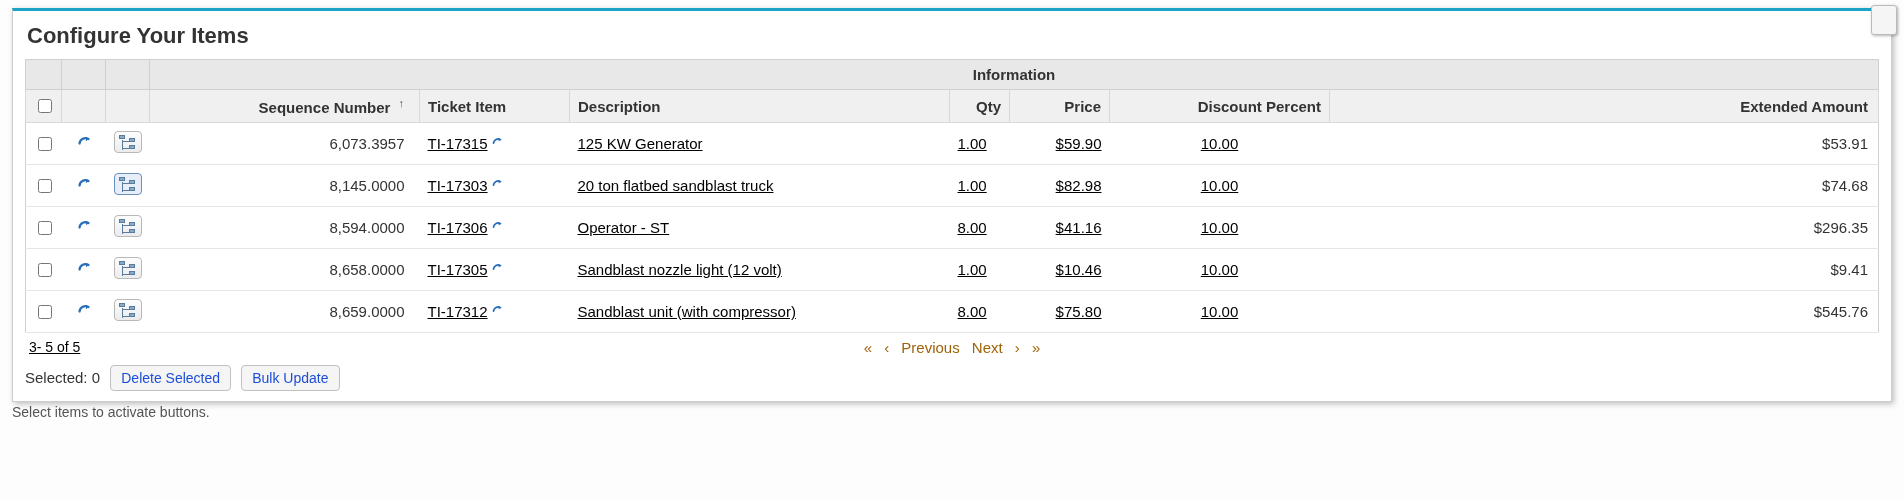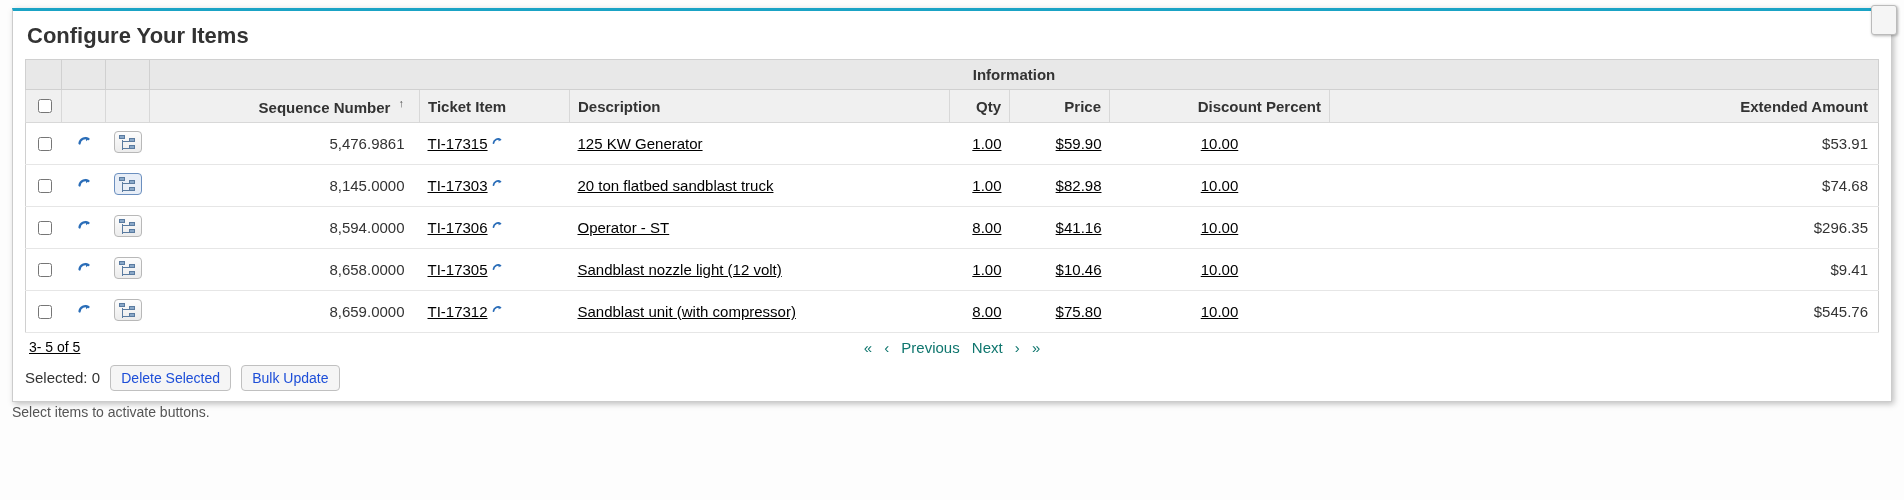--- a/index.html
+++ b/index.html
@@ -51,21 +51,21 @@
     border-bottom: 1px solid #e6e6e6;
     vertical-align: middle;
     font-size: 15px;
   }
   .col-check   { width: 36px;  text-align: center; }
   .col-action  { width: 44px;  text-align: center; }
   .col-expand  { width: 44px;  text-align: center; }
   .col-seq     { width: 270px; text-align: right; padding-right: 15px;}
   .col-ticket  { width: 150px; text-align: left; }
   .col-desc    { width: 380px; text-align: left; }
-  .col-qty     { width: 60px;  text-align: right; }
+  .col-qty     { width: 60px;  }
   .col-price   { width: 100px; text-align: right; }
   .col-disc    { width: 220px; text-align: center; }
   .col-ext     { width: auto;  text-align: right; padding-right: 10px;}
   th.col-seq, th.col-qty, th.col-price, th.col-disc, th.col-ext { text-align: right; }
   th.col-ticket, th.col-desc { text-align: left; }
   .ulink { color: #000; text-decoration: underline; cursor: pointer; }
   .sort-arrow {
     display: inline-block;
     font-size: 11px;
     color: #555;
@@ -121,21 +121,21 @@
   }
   .pager-row {
     padding: 6px 4px 2px 4px;
     font-size: 14px;
   }
   .pager-row .range { text-decoration: underline; color: #000; }
   .pager-center {
     position: absolute;
     left: 50%;
     transform: translateX(-50%);
-    color: #0f766e;
+    color: #a16207;
     font-size: 15px;
   }
   .pager-center span { margin: 0 4px; }
   .toolbar-row {
     padding-top: 8px;
     font-size: 15px;
   }
   .btn-disabled {
     display: inline-block;
     padding: 4px 10px;
@@ -210,21 +210,21 @@
       </tr>
     </thead>
     <tbody id="grid-body">
         <tr>
           <td class="col-check"><input type="checkbox" class="chk" style=""></td>
           <td class="col-action"><span class="curved-arrow"><svg viewBox="0 0 24 24">
                 <path d="M6 14 A8 8 0 0 1 18 8" fill="none" stroke="#2a6db8" stroke-width="3" stroke-linecap="round"></path>
                 <path d="M18 8 L14 5 L15 11 Z" fill="#2a6db8"></path>
               </svg></span></td>
           <td class="col-expand"><span class="tree-btn"><span class="node n1"></span><span class="node n2"></span><span class="node n3"></span><span class="line l1"></span><span class="line l2"></span><span class="line l3"></span></span></td>
-          <td class="col-seq">5,476.9861</td>
+          <td class="col-seq">6,073.3957</td>
           <td class="col-ticket"><span class="ulink">TI-17315</span><span class="small-curved-arrow"><svg viewBox="0 0 24 24">
                 <path d="M6 14 A8 8 0 0 1 18 8" fill="none" stroke="#2a6db8" stroke-width="3" stroke-linecap="round"></path>
                 <path d="M18 8 L14 5 L15 11 Z" fill="#2a6db8"></path>
               </svg></span></td>
           <td class="col-desc"><span class="ulink">125 KW Generator</span></td>
           <td class="col-qty"><span class="ulink">1.00</span></td>
           <td class="col-price"><span class="ulink">$59.90</span></td>
           <td class="col-disc"><span class="ulink">10.00</span></td>
           <td class="col-ext">$53.91</td>
         </tr>

